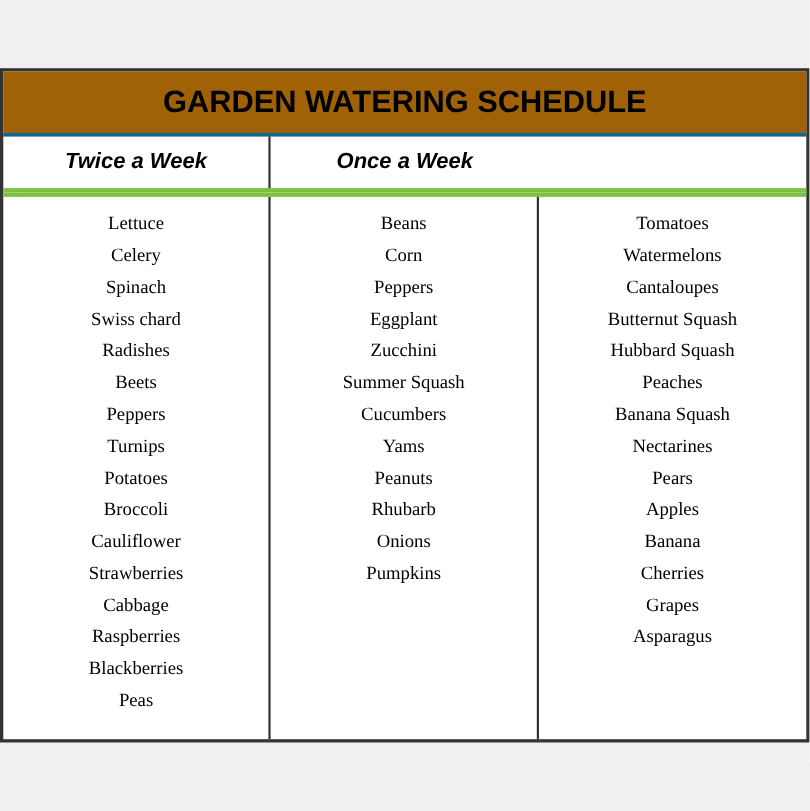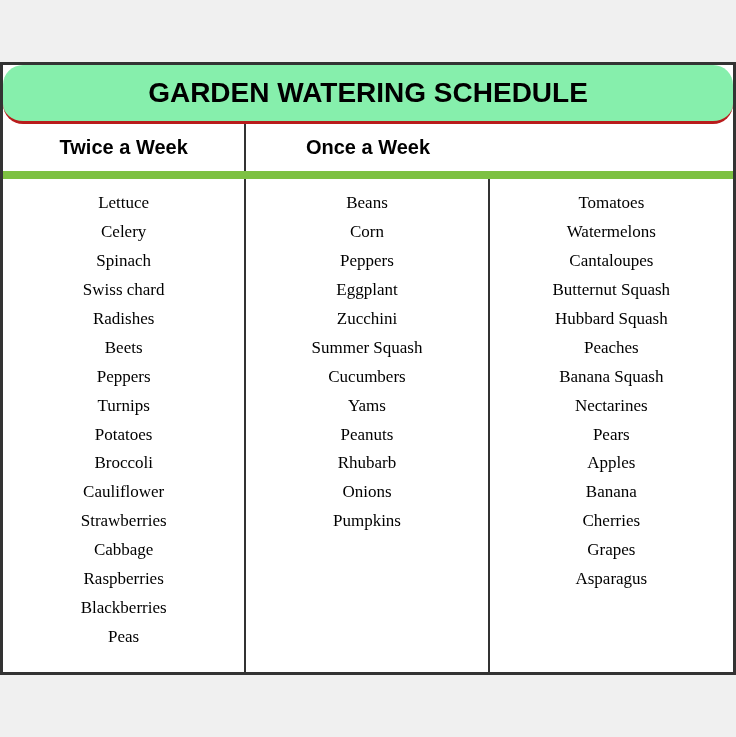--- a/index.html
+++ b/index.html
@@ -17,42 +17,42 @@
       font-family: Arial, sans-serif;
     }
 
     .table-container {
       border: 3px solid #333;
       width: 736px;
       background: white;
     }
 
     .table-title {
-      background-color: #86efac;
+      background-color: #a16207;
       text-align: center;
       font-size: 28px;
       font-weight: bold;
       padding: 12px 10px;
       color: #000;
-      border-bottom: 3px solid #b91c1c;
-      border-radius: 20px;
+      border-bottom: 3px solid #0369a1;
     }
 
     .header-row {
       display: grid;
       grid-template-columns: 1fr 1fr 1fr;
       border-bottom: 4px solid #7dc142;
     }
 
     .header-cell {
       text-align: center;
       font-size: 20px;
       font-weight: bold;
       padding: 12px 8px;
       color: #000;
+      font-style: italic;
     }
 
     .header-cell:not(:last-child) {
       border-right: 2px solid #333;
     }
 
     .divider-green {
       height: 4px;
       background-color: #7dc142;
     }

